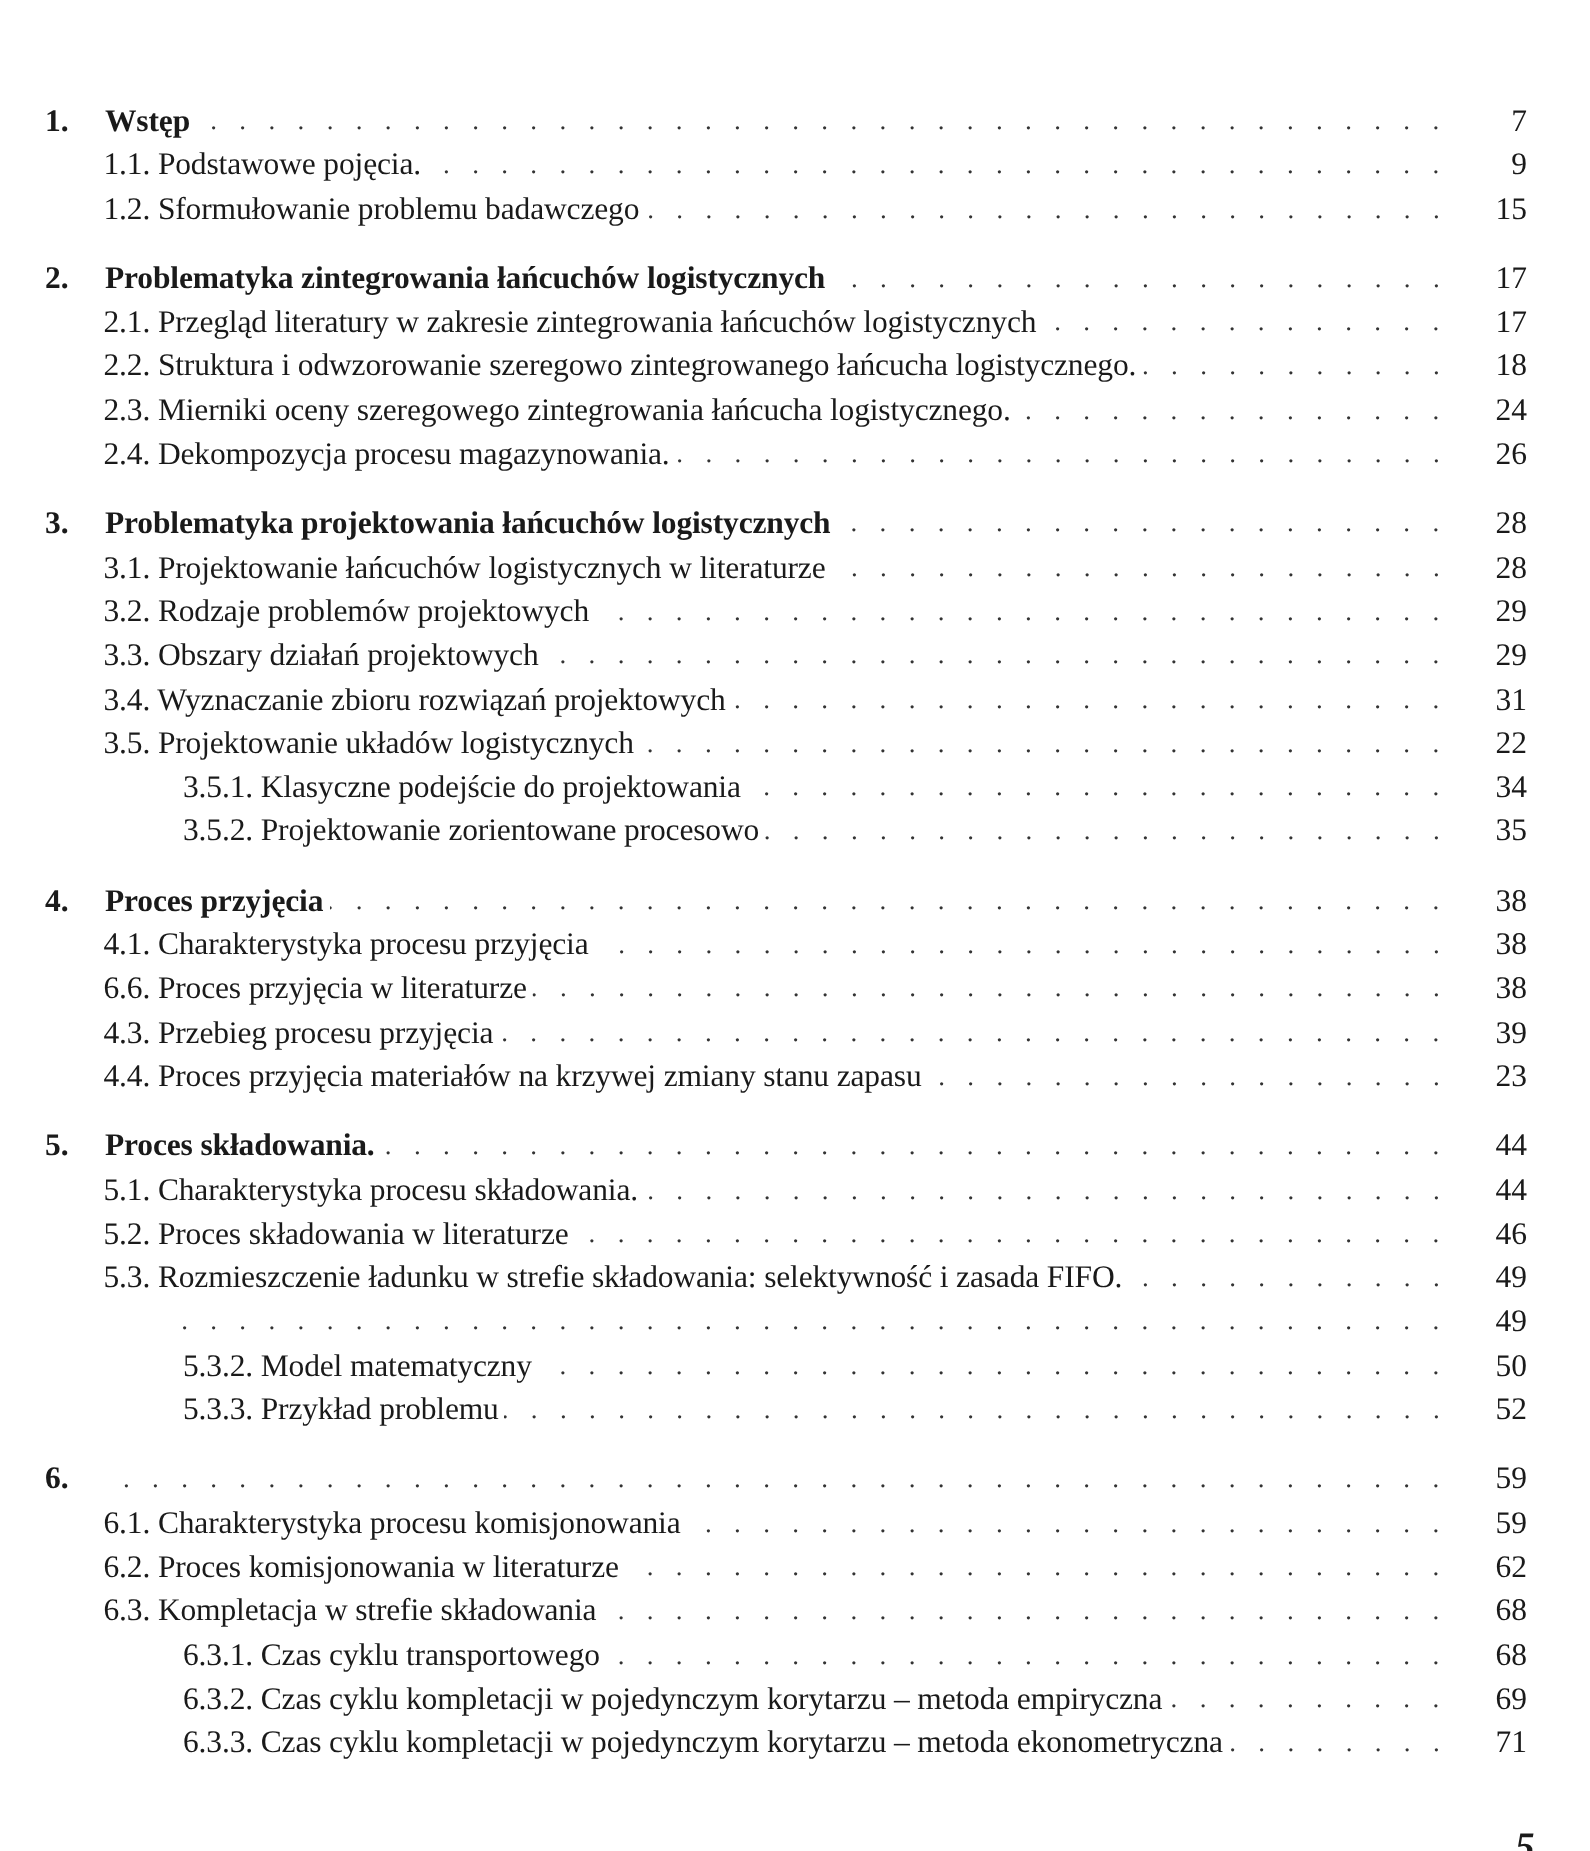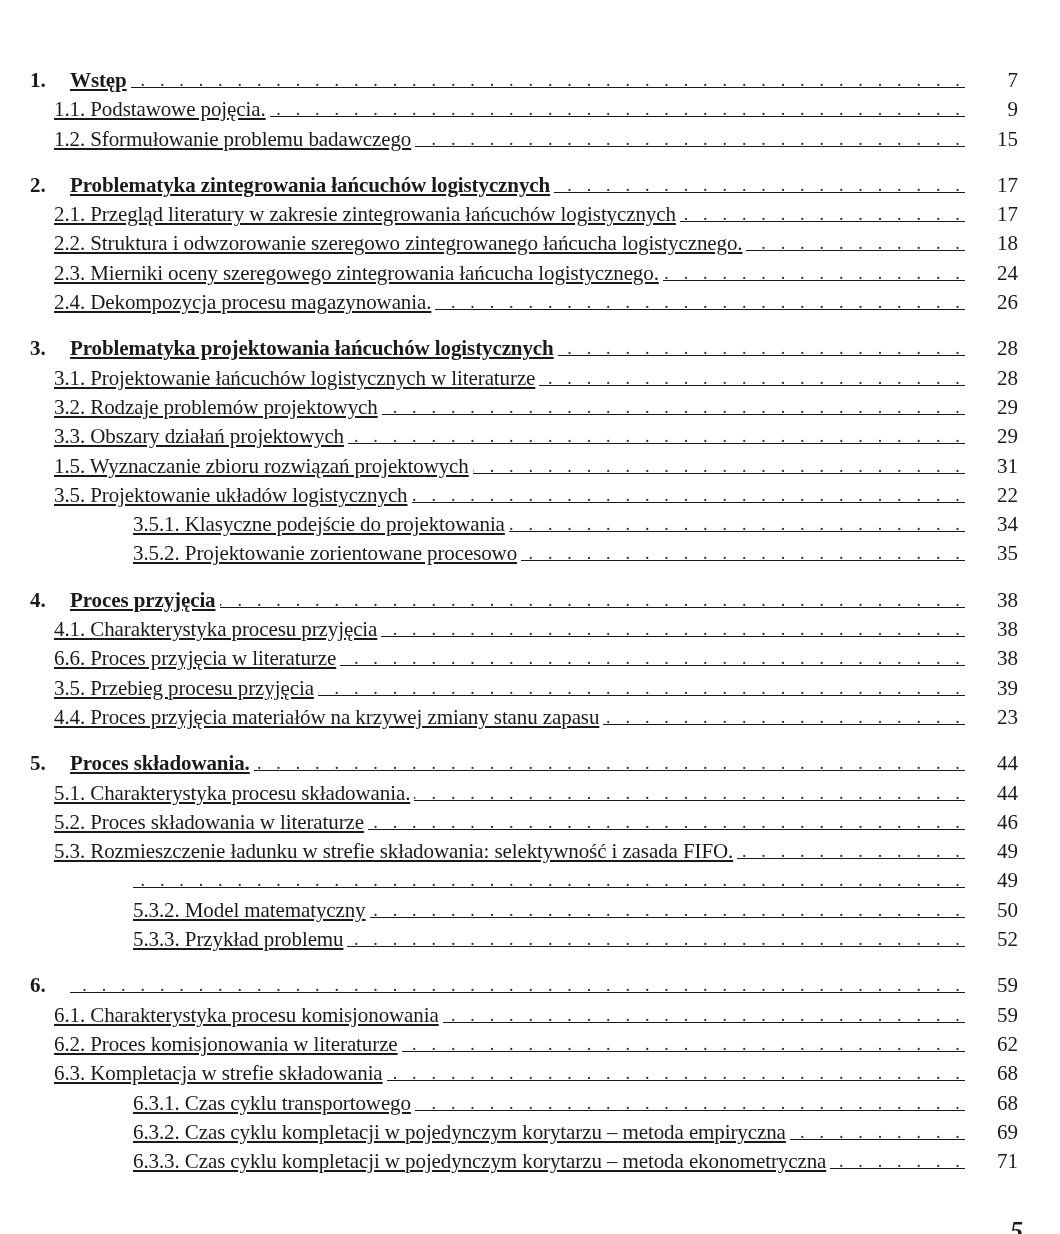--- a/index.html
+++ b/index.html
@@ -13,25 +13,24 @@
     .row {
       position: relative; height: 29.3px; line-height: 29px;
       font-size: 21px; white-space: nowrap;
     }
     .row .num {
       position: absolute; left: 30px; font-weight: bold;
     }
     .row .entry {
       position: absolute; right: 95px; display: flex; align-items: flex-start;
       overflow: hidden;
-      text-decoration: underline;
     }
     .row.lvl0 .entry { left: 70px; }
-    .row.lvl1 .entry { left: 54px; }
-    .row.lvl2 .entry { left: 133px; }
+    .row.lvl1 .entry { left: 69px; }
+    .row.lvl2 .entry { left: 122px; }
     .row.lvl0 .title { font-weight: bold; }
     .title { flex: 0 0 auto; padding-right: 4px; letter-spacing: -0.1px; }
     .leader {
       flex: 1 1 auto; overflow: hidden; white-space: nowrap;
       letter-spacing: 5.2px; font-size: 18px; color: #333;
       text-align: right; direction: rtl;
     }
     .page {
       position: absolute; right: 42px; width: 50px; text-align: right;
     }
@@ -141,21 +140,21 @@
 
     <span class="entry">
       <span class="title">3.3. Obszary działań projektowych</span>
       <span class="leader">. . . . . . . . . . . . . . . . . . . . . . . . . . . . . . . . . . . . . . . . . . . . . . . . . . . . . . . . . . . . . . . . . . . . . . . . . . . . . . . . . . . . . . . . .</span>
     </span>
     <span class="page">29</span>
   </div>
       <div class="row lvl1">
 
     <span class="entry">
-      <span class="title">1.5. Wyznaczanie zbioru rozwiązań projektowych</span>
+      <span class="title">3.4. Wyznaczanie zbioru rozwiązań projektowych</span>
       <span class="leader">. . . . . . . . . . . . . . . . . . . . . . . . . . . . . . . . . . . . . . . . . . . . . . . . . . . . . . . . . . . . . . . . . . . . . . . . . . . . . . . . . . . . . . . . .</span>
     </span>
     <span class="page">31</span>
   </div>
       <div class="row lvl1">
 
     <span class="entry">
       <span class="title">3.5. Projektowanie układów logistycznych</span>
       <span class="leader">. . . . . . . . . . . . . . . . . . . . . . . . . . . . . . . . . . . . . . . . . . . . . . . . . . . . . . . . . . . . . . . . . . . . . . . . . . . . . . . . . . . . . . . . .</span>
     </span>
@@ -199,21 +198,21 @@
 
     <span class="entry">
       <span class="title">6.6. Proces przyjęcia w literaturze</span>
       <span class="leader">. . . . . . . . . . . . . . . . . . . . . . . . . . . . . . . . . . . . . . . . . . . . . . . . . . . . . . . . . . . . . . . . . . . . . . . . . . . . . . . . . . . . . . . . .</span>
     </span>
     <span class="page">38</span>
   </div>
       <div class="row lvl1">
 
     <span class="entry">
-      <span class="title">3.5. Przebieg procesu przyjęcia</span>
+      <span class="title">4.3. Przebieg procesu przyjęcia</span>
       <span class="leader">. . . . . . . . . . . . . . . . . . . . . . . . . . . . . . . . . . . . . . . . . . . . . . . . . . . . . . . . . . . . . . . . . . . . . . . . . . . . . . . . . . . . . . . . .</span>
     </span>
     <span class="page">39</span>
   </div>
       <div class="row lvl1">
 
     <span class="entry">
       <span class="title">4.4. Proces przyjęcia materiałów na krzywej zmiany stanu zapasu</span>
       <span class="leader">. . . . . . . . . . . . . . . . . . . . . . . . . . . . . . . . . . . . . . . . . . . . . . . . . . . . . . . . . . . . . . . . . . . . . . . . . . . . . . . . . . . . . . . . .</span>
     </span>

